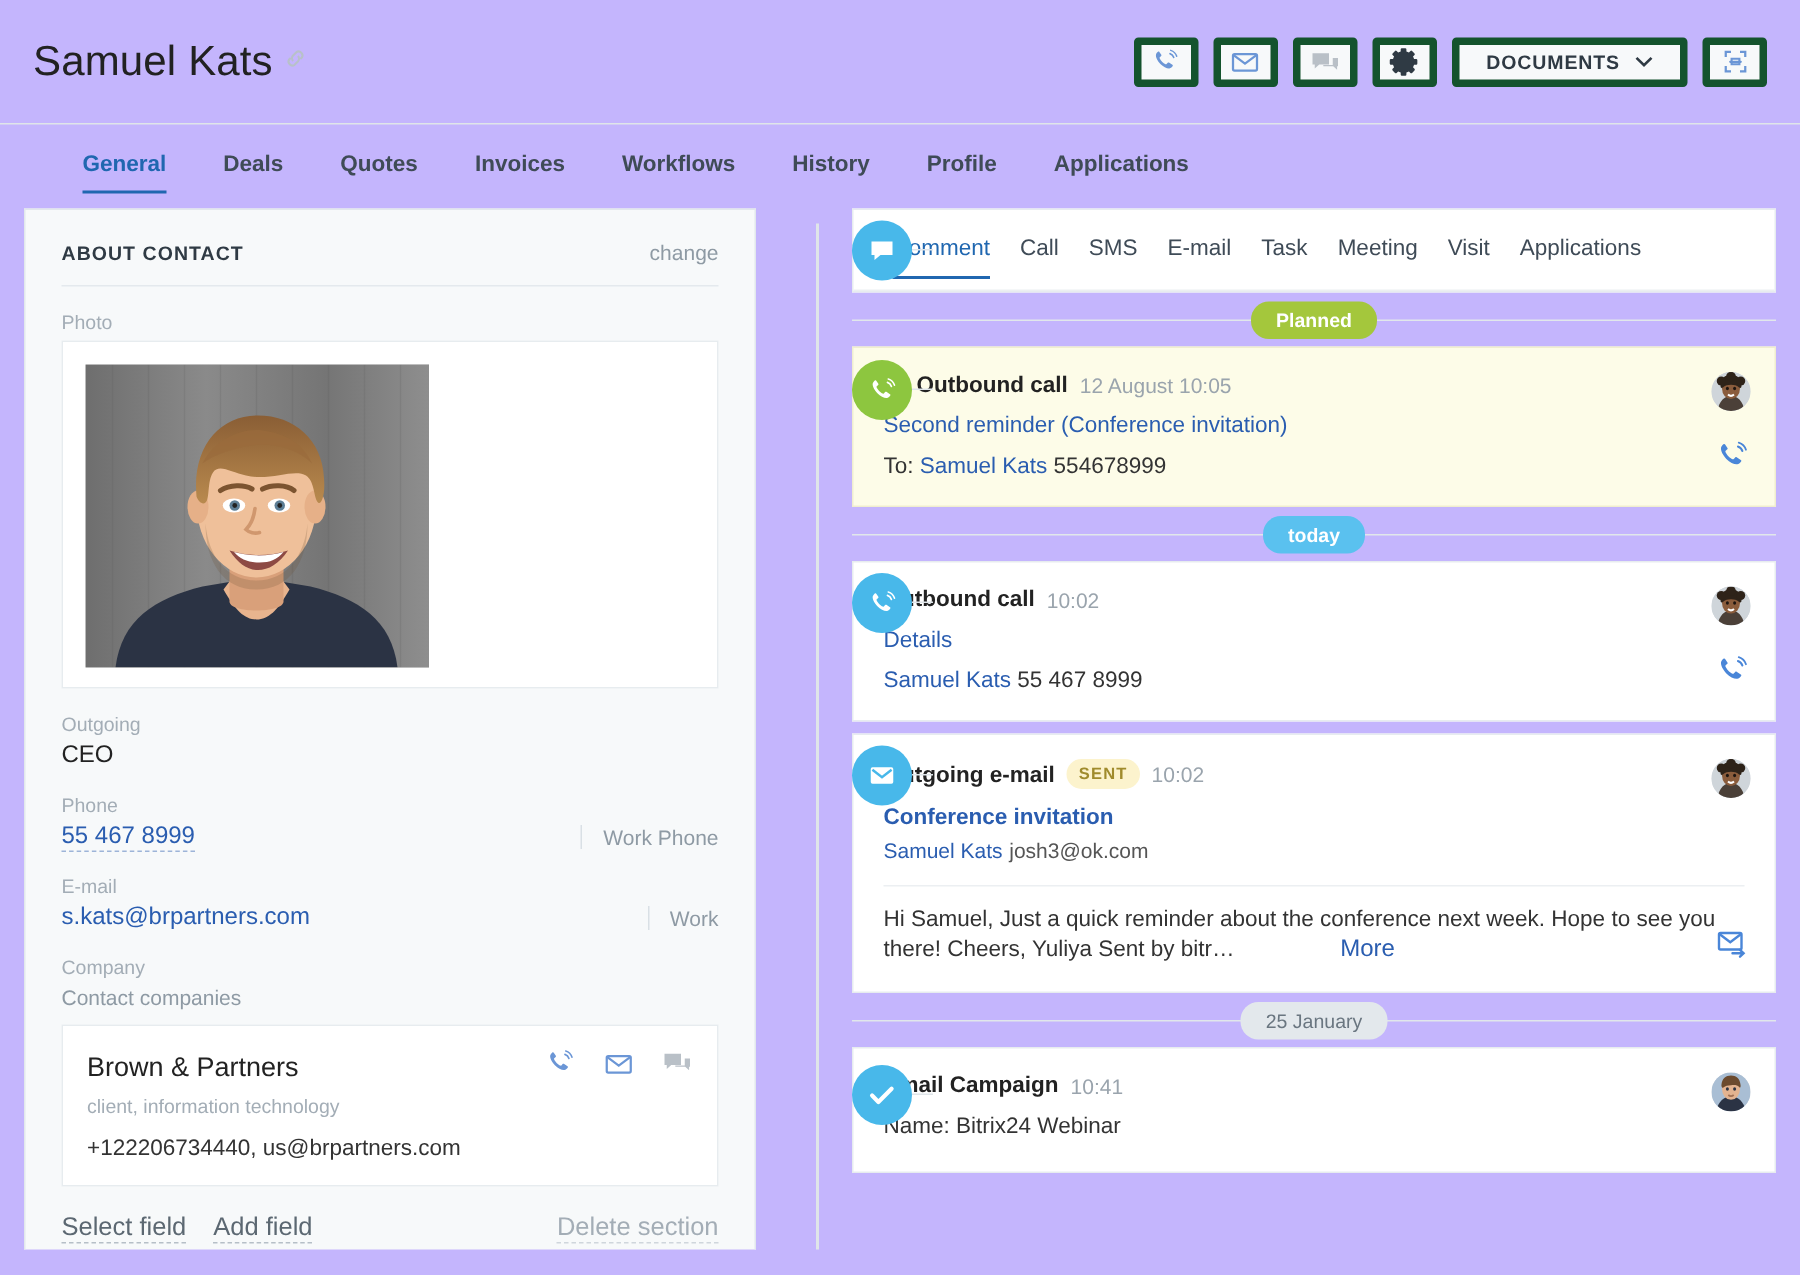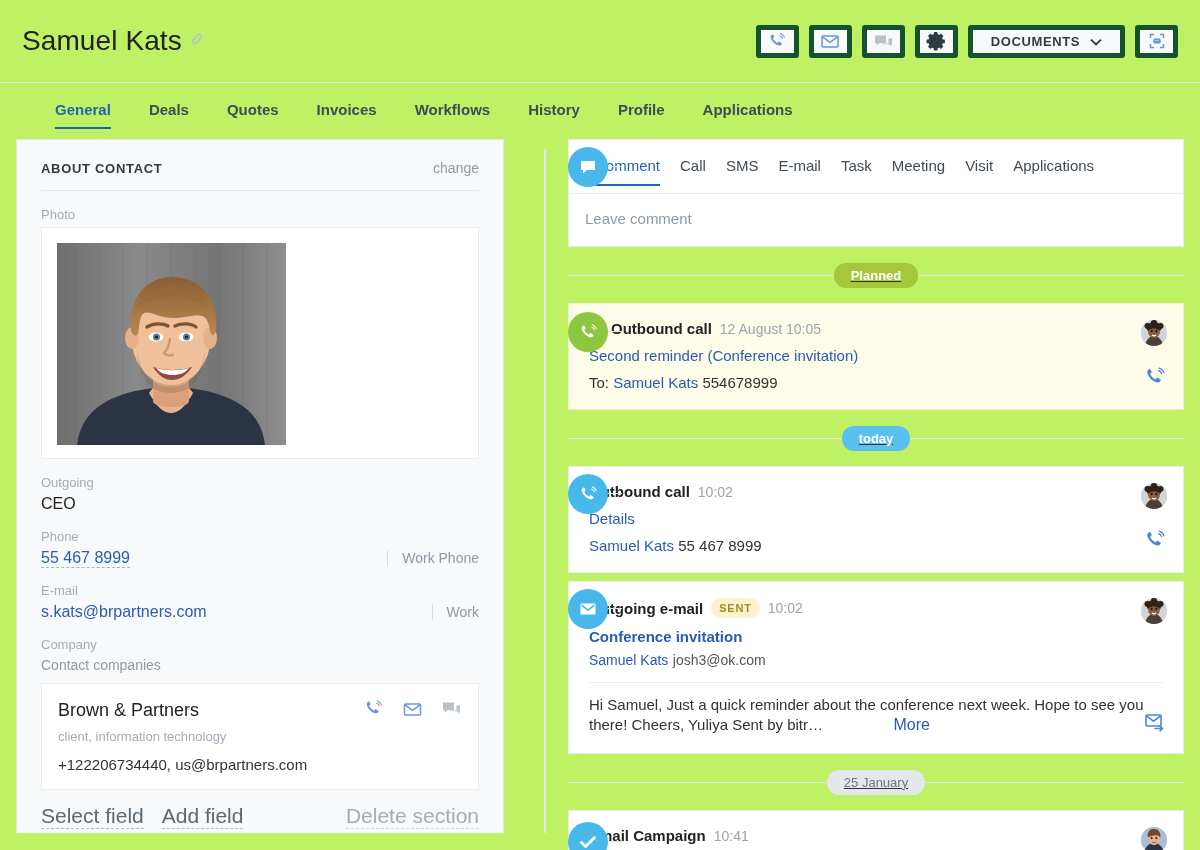--- a/index.html
+++ b/index.html
@@ -3,21 +3,21 @@
 <meta charset="utf-8">
 <style>
   * { box-sizing: border-box; margin: 0; padding: 0; }
   html, body {
     width: 1200px; height: 850px;
     background: #eef2f4;
     font-family: "Liberation Sans", sans-serif;
     color: #333;
     overflow: hidden;
   }
-  .page { position: relative; width: 1200px; height: 850px; background: #bef264; }
+  .page { position: relative; width: 1200px; height: 850px; background: #c4b5fd; }
 
   
   .header {
     height: 83px;
     display: flex; align-items: center;
     padding: 0 22px 0 22px;
     border-bottom: 1px solid #dfe5e9;
   }
   .title-wrap { display: flex; align-items: baseline; gap: 7px; flex: 1; }
   .page-title {
@@ -106,21 +106,21 @@
   .company-icons { display: flex; gap: 18px; align-items: center; }
   .company-sub { font-size: 13px; color: #a3adb6; margin-top: 6px; }
   .company-contacts { font-size: 15px; color: #333; margin-top: 12px; }
 
   .left-footer {
     position: absolute; left: 24px; right: 24px; bottom: -6px;
     display: flex; align-items: center; gap: 18px;
     padding-bottom: 10px;
   }
   .foot-link {
-    font-size: 21px; color: #5c6872;
+    font-size: 17px; color: #5c6872;
     border-bottom: 1px dashed #b6bfc7; cursor: pointer;
   }
   .foot-link.muted { color: #a3adb6; border-bottom-color: #cfd6dc; margin-left: auto; }
 
   
   .right { flex: 1; position: relative; padding-left: 44px; }
   .timeline-line {
     position: absolute; left: 20px; top: 10px; bottom: 0; width: 2px; background: #dfe5e9;
   }
   .tnode {
@@ -149,21 +149,21 @@
   }
   .ctab.active { color: #2067b0; }
   .ctab.active:after {
     content:""; position: absolute; left: 10px; right: 10px; bottom: 8px; height: 2px; background: #2067b0;
   }
   .comment-input {
     padding: 16px; font-size: 15px; color: #8e9aa4; height: 52px; cursor: text;
   }
 
   .divider-row {
-    position: relative; height: 56px; display: flex; align-items: center; justify-content: center; text-decoration: underline;
+    position: relative; height: 36px; display: flex; align-items: center; justify-content: center;
   }
   .divider-row:before {
     content: ""; position: absolute; left: 0; right: 0; top: 50%; height: 1px; background: #e1e7eb;
   }
   .pill {
     position: relative; z-index: 2; border-radius: 12px; padding: 5px 17px;
     font-size: 13px; font-weight: bold; color: #fff;
   }
   .pill.green { background: #a4c73c; }
   .pill.blue { background: #5ac1ef; }
@@ -422,21 +422,20 @@
           <div class="ctabs">
             <div class="ctab active">Comment</div>
             <div class="ctab">Call</div>
             <div class="ctab">SMS</div>
             <div class="ctab">E-mail</div>
             <div class="ctab">Task</div>
             <div class="ctab">Meeting</div>
             <div class="ctab">Visit</div>
             <div class="ctab">Applications</div>
           </div>
-          <div class="comment-input">Leave comment</div>
         </div>
       </div>
 
       <div class="divider-row">
         <span class="pill green">Planned</span>
       </div>
 
       <div class="feed-item">
         <div class="tnode green" style="top:9px;">
           <svg width="21" height="21" viewBox="0 0 20 20">

